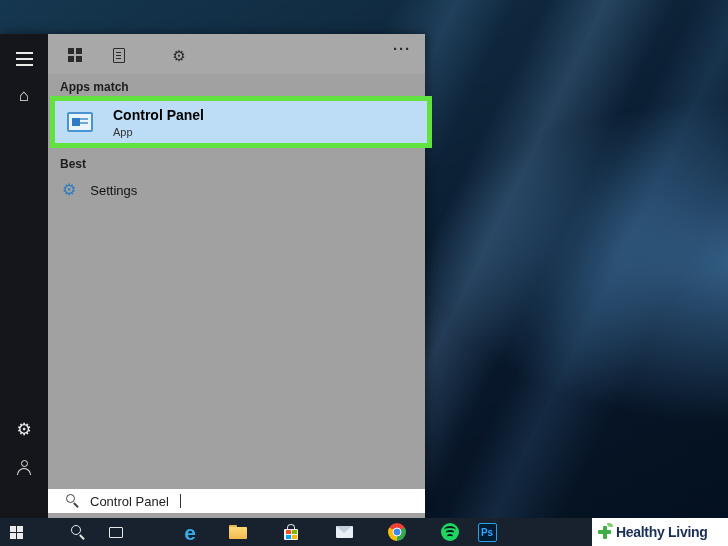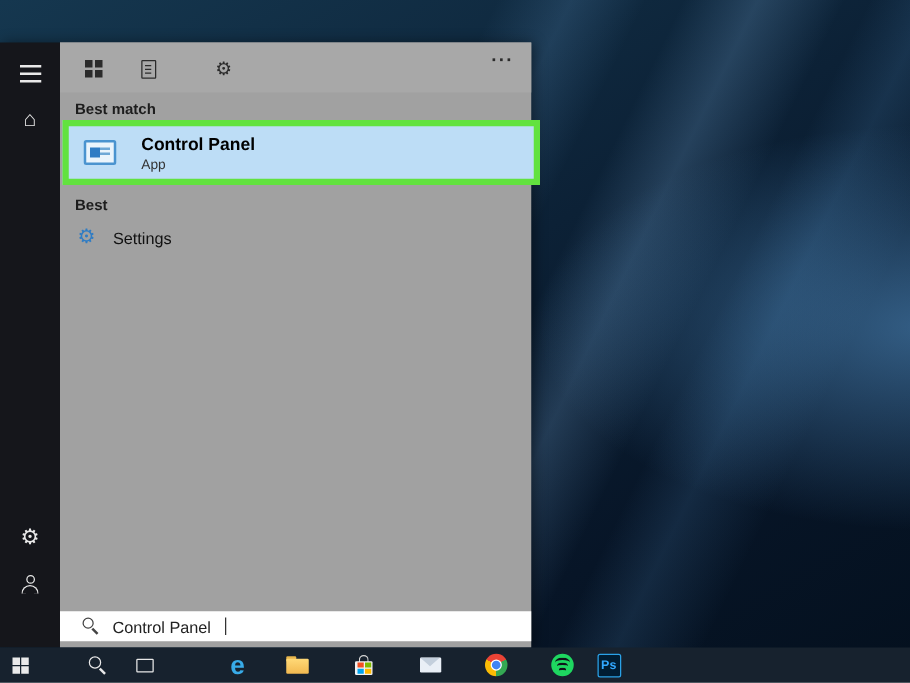--- a/index.html
+++ b/index.html
@@ -141,21 +141,21 @@
         </button>
         <button class="filter-btn fb-doc">
           <span class="doc-icon"></span>
         </button>
         <button class="filter-btn fb-gear">
           <span class="glyph dark">⚙</span>
         </button>
         <button class="more-btn">···</button>
       </div>
 
-      <div class="section-label" style="top:46px">Best match</div>
+      <div class="section-label" style="top:46px">Apps match</div>
 
       <div class="result-row">
         <span class="cp-icon">
           <i class="cp-b1"></i>
             <i class="cp-b2"></i>
         </span>
         <span class="result-text">
           <div class="result-title">Control Panel</div>
           <div class="result-sub">App</div>
         </span>
@@ -232,13 +232,21 @@
           <i></i>
           <i></i>
           <i></i>
         </span>
     </button>
     <button class="tb" style="left:473px">
       <span class="ps">Ps</span>
     </button>
   </div>
 
+  <div class="watermark">
+    <span class="plus">
+      <i class="v"></i>
+        <i class="h"></i>
+        <i class="leaf"></i>
+    </span>
+    <span class="wm-text">Healthy Living</span>
+  </div>
 </div>
 
 </body></html>

